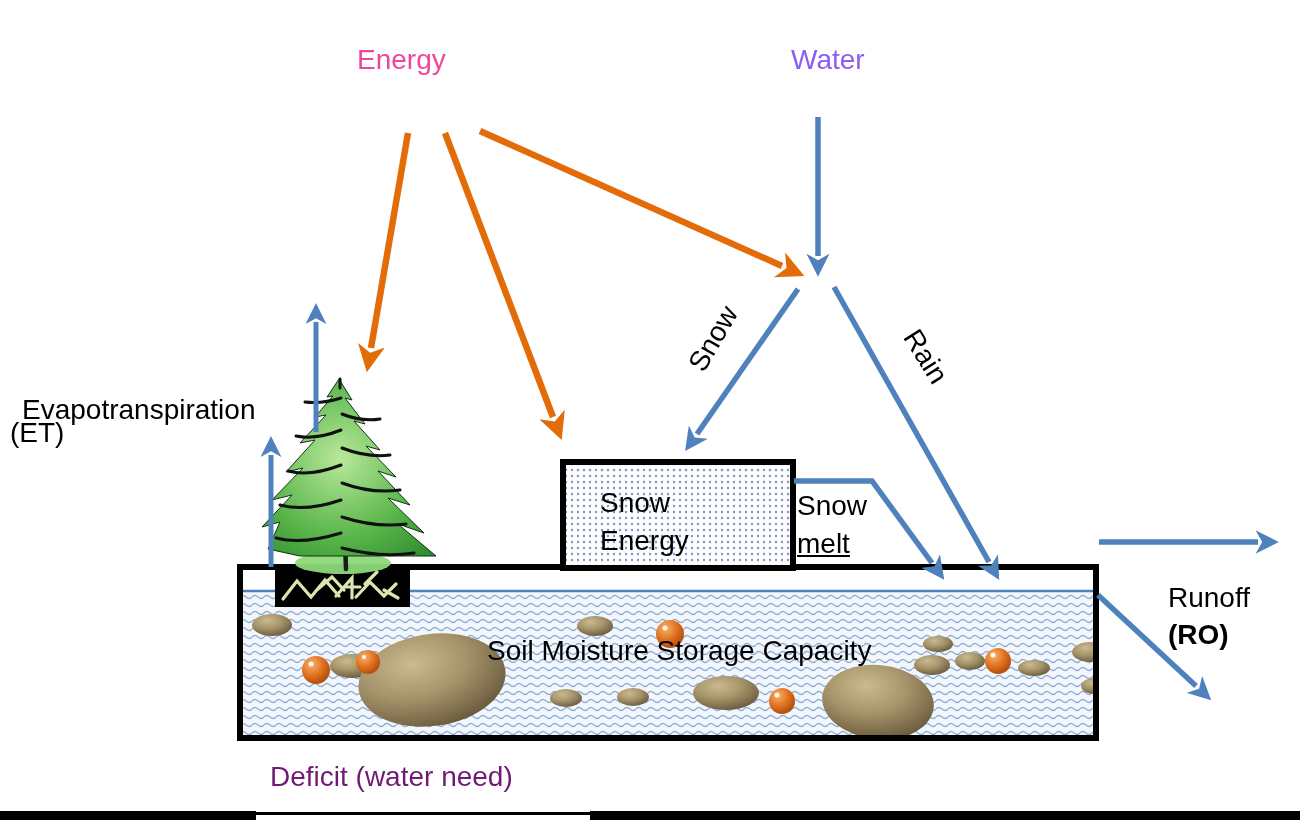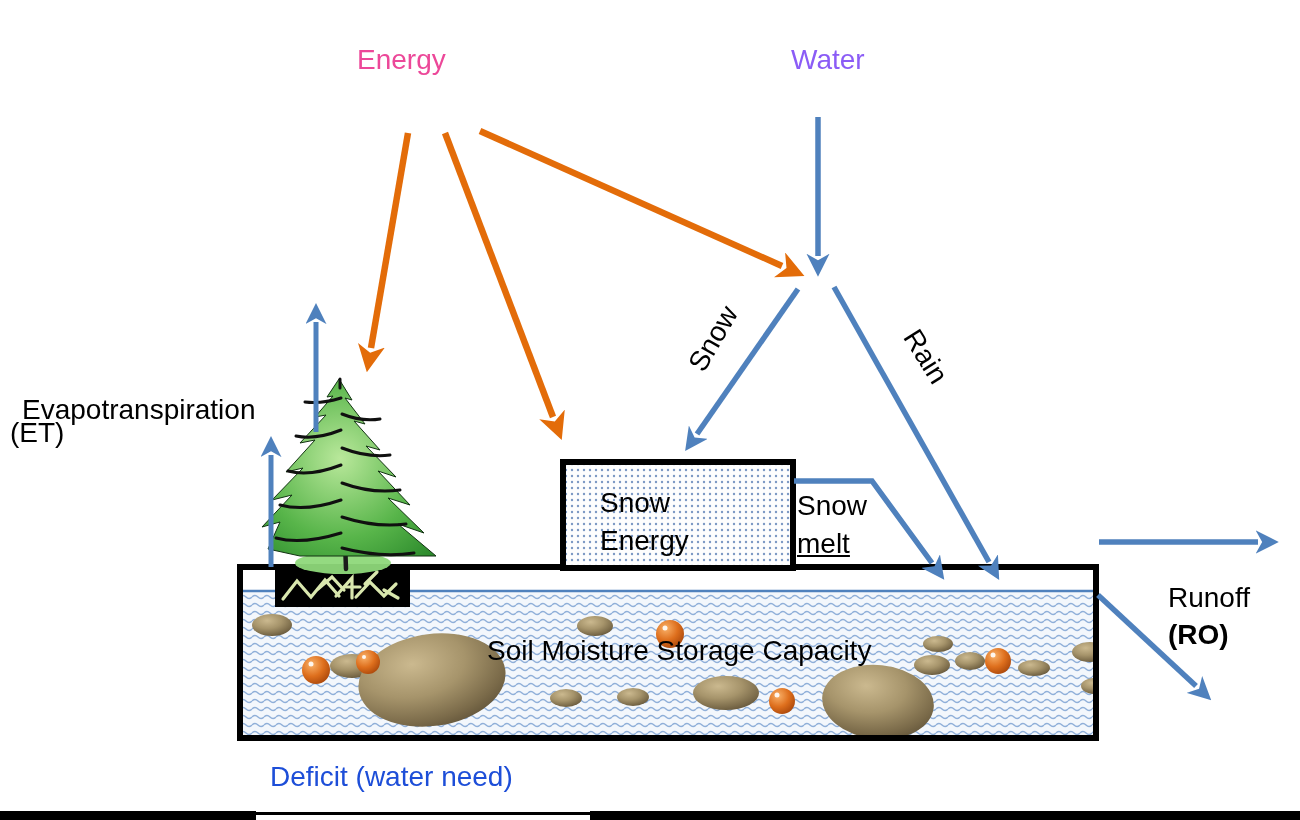--- a/index.html
+++ b/index.html
@@ -7,21 +7,21 @@
     position:relative;width:1300px;height:820px;background:#ffffff;
     overflow:hidden;font-family:"Liberation Sans",sans-serif;
   }
   .stage svg{position:absolute;left:0;top:0;z-index:1;}
   .lbl{
     position:absolute;z-index:2;font-size:28px;line-height:33px;
     color:#000;white-space:nowrap;letter-spacing:0px;
   }
   .orange{color:#ec4899;}
   .blue{color:#8b5cf6;}
-  .red{color:#1d4ed8;}
+  .red{color:#701a75;}
   .rot-snow{transform:rotate(-60deg);transform-origin:center center;}
   .rot-rain{transform:rotate(58deg);transform-origin:center center;}
 </style>
 </head>
 <body>
 
 <div class="stage">
 
   <svg width="1300" height="820" viewBox="0 0 1300 820">
     <defs>

